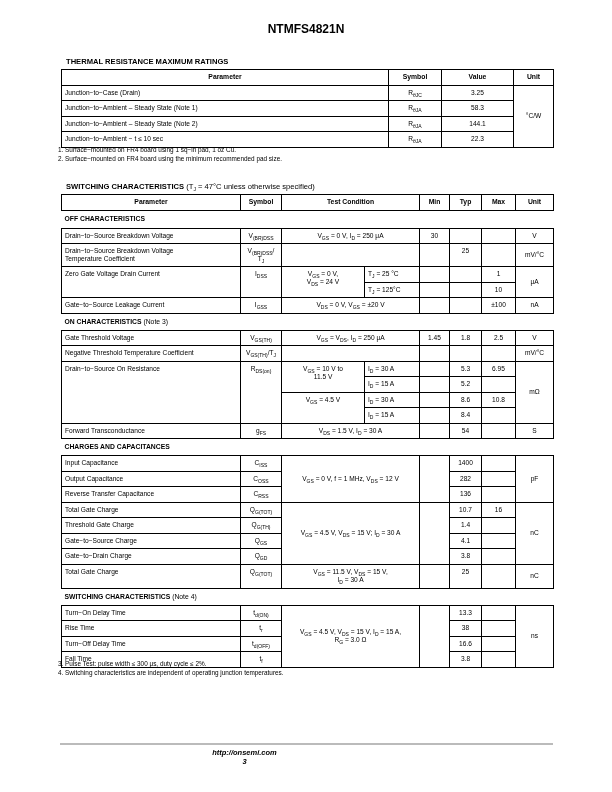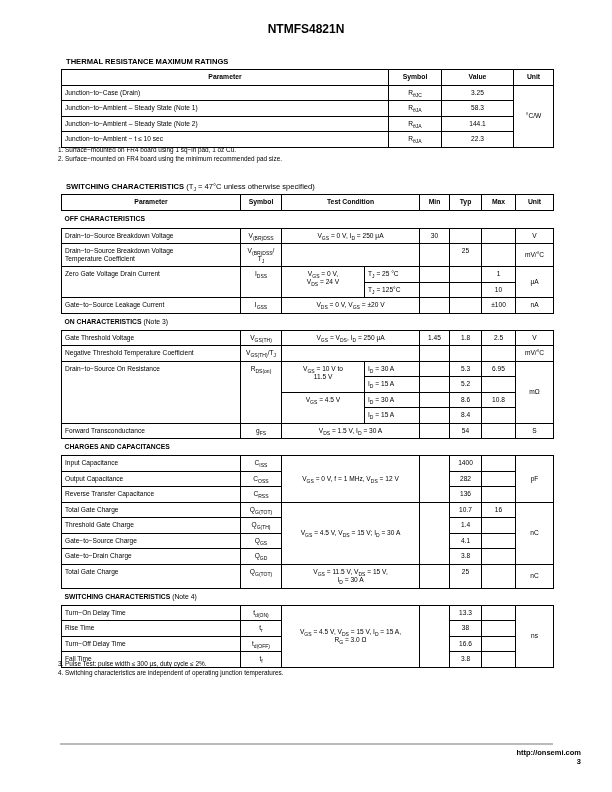--- a/index.html
+++ b/index.html
@@ -9,21 +9,21 @@
   .sec{font-weight:bold;font-size:7.6px;}
   .sec .n{font-weight:normal;}
   table{position:absolute;border-collapse:collapse;font-size:6.6px;table-layout:fixed;}
   td,th{border:1px solid #000;padding:0 3px;height:14.5px;line-height:8px;vertical-align:middle;}
   th{font-weight:bold;font-size:6.8px;text-align:center;}
   td.c{text-align:center;}
   td.sub{font-weight:bold;font-size:6.8px;border-left:none;border-right:none;}
   .note{font-size:6.4px;left:58px;line-height:8.5px;}
   sub{font-size:5px;vertical-align:-1.5px;line-height:0;}
   .footline{left:60px;width:493px;top:743px;height:2px;background:#bbb;}
-  .foot{left:0;width:581px;text-align:right;font-weight:bold;font-size:7.5px;}
+  .foot{left:0;width:489px;text-align:center;font-weight:bold;font-size:7.5px;font-style:italic;}
 </style>
 </head>
 <body>
 
 <div class="abs title">NTMFS4821N</div>
 
 <div class="abs sec" style="left:66px;top:57px;">THERMAL RESISTANCE MAXIMUM RATINGS</div>
 <table style="left:61px;top:69px;width:492px;">
   <colgroup>
       <col style="width:327px">

